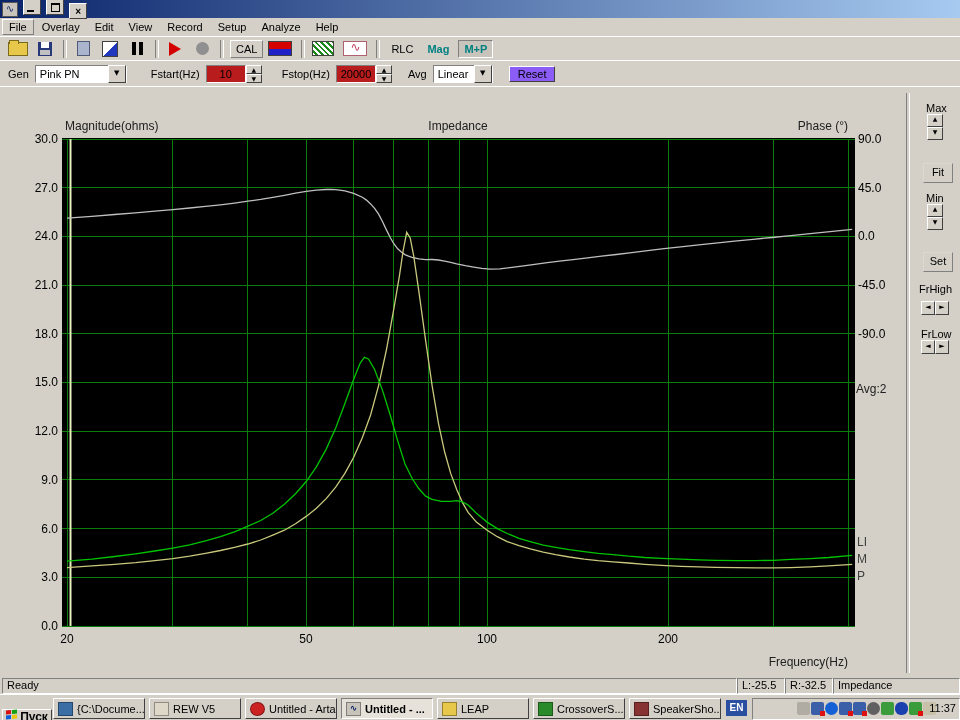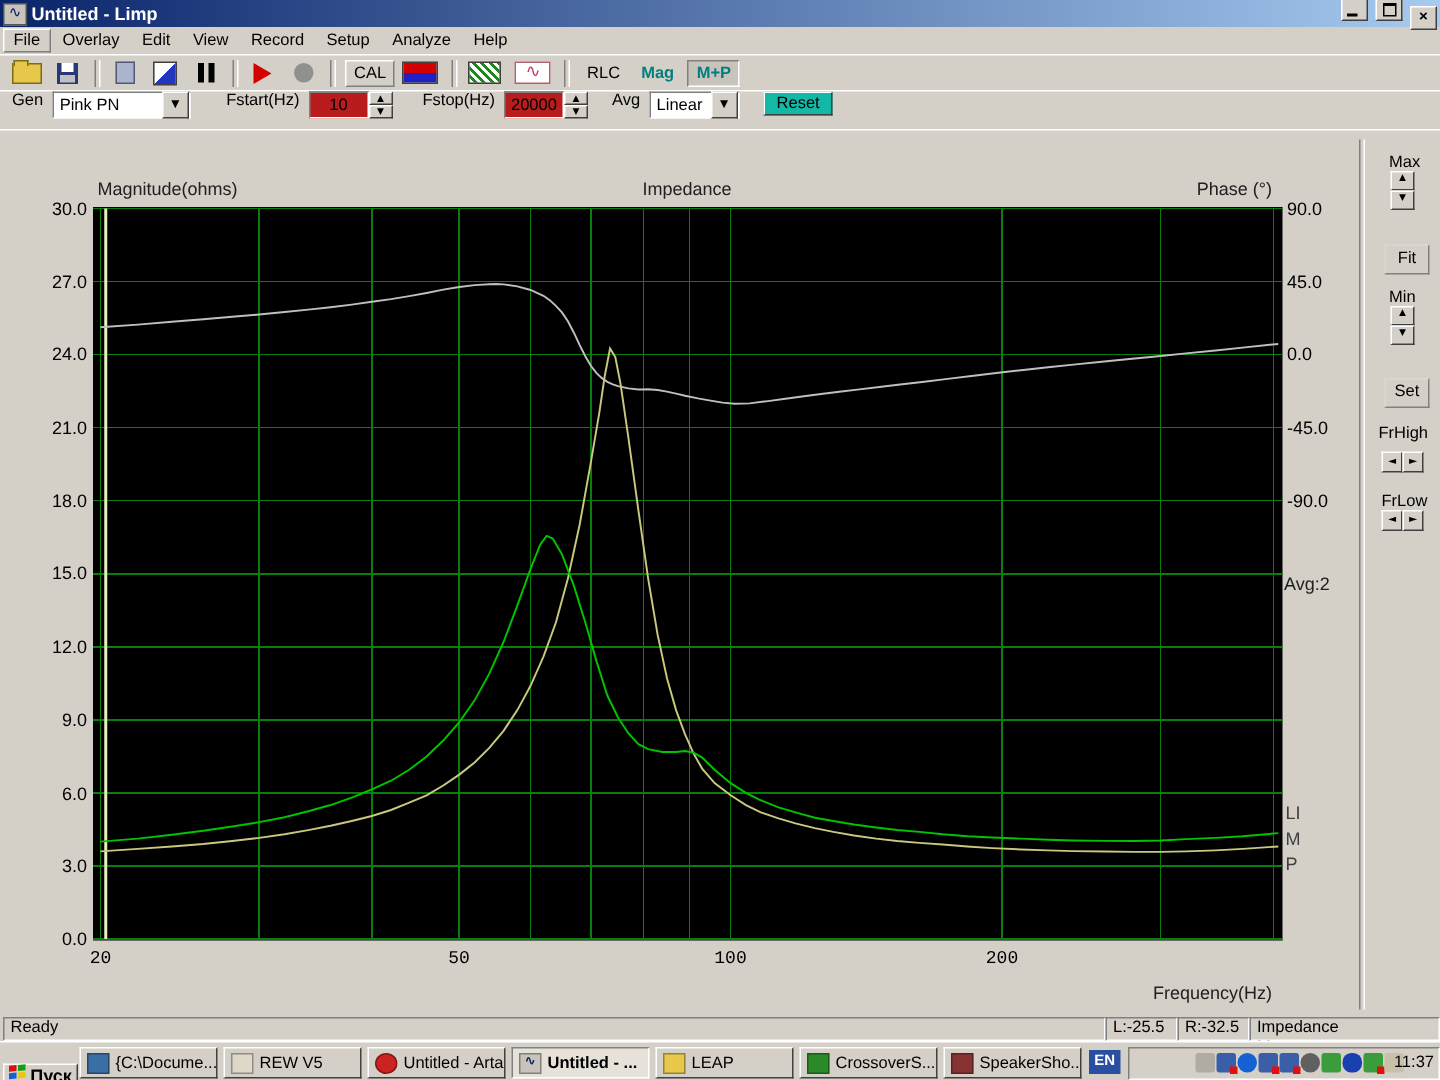--- a/index.html
+++ b/index.html
@@ -36,39 +36,39 @@
   .ico-play{width:0;height:0;border-left:12px solid #d40000;border-top:7px solid transparent;border-bottom:7px solid transparent;}
   .ico-rec{width:13px;height:13px;border-radius:50%;background:#909090;}
   .ico-redblue{width:22px;height:13px;background:linear-gradient(#d40000 50%,#2020c8 50%);border:1px solid #404040;}
   .ico-hatch{width:20px;height:13px;background:repeating-linear-gradient(45deg,#fff 0 2px,#1a8a1a 2px 4px);border:1px solid #404040;}
   .ico-sine{width:22px;height:13px;background:#fff;border:1px solid #b06070;color:#c04060;font-size:12px;line-height:11px;text-align:center;font-family:"DejaVu Sans",sans-serif;}
   .txtbtn{padding:2px 5px;margin-right:4px;font-weight:bold;}
   .teal{color:#008080;}
   .cal-btn{border:1px solid;border-color:#fff #808080 #808080 #fff;font-weight:normal;}
   .mp-btn{border:1px solid;border-color:#808080 #fff #fff #808080;background:#c8c4bc;}
   
-  .toolbar2{position:absolute;left:0;top:60px;width:960px;height:26px;border-top:1px solid #fff;display:flex;align-items:flex-start;padding-left:8px;box-sizing:border-box;}
+  .toolbar2{position:absolute;left:0;top:60px;width:960px;height:26px;border-top:1px solid #fff;display:flex;align-items:center;padding-left:8px;box-sizing:border-box;}
   .lbl{margin-right:6px;}
   .combo{height:18px;background:#fff;border:1px solid;border-color:#808080 #fff #fff #808080;display:inline-flex;align-items:center;position:relative;box-sizing:border-box;}
   .combo .cv{padding:0 4px;flex:1;}
   .combo .drop{width:16px;height:16px;border:1px solid;border-color:#fff #404040 #404040 #fff;background:#d4d0c8;font-size:7px;text-align:center;line-height:14px;font-family:"DejaVu Sans",sans-serif;}
   .edit{height:18px;border:1px solid;border-color:#808080 #fff #fff #808080;background:#b91c1c;font-family:"Liberation Sans",sans-serif;font-size:11px;text-align:center;box-sizing:border-box;padding:0 2px;}
   .spin{display:inline-flex;flex-direction:column;width:16px;height:18px;}
   .spin i,.hspin i{font-style:normal;font-size:6px;font-family:"DejaVu Sans",sans-serif;text-align:center;border:1px solid;border-color:#fff #404040 #404040 #fff;background:#d4d0c8;flex:1;line-height:7px;box-sizing:border-box;}
   .hspin{display:inline-flex;width:28px;height:14px;}
   .hspin i{line-height:11px;font-size:7px;}
-  .push{padding:1px 8px;border:1px solid;border-color:#fff #404040 #404040 #fff;background:#14b8a6;}
+  .push{padding:1px 8px;border:1px solid;border-color:#fff #404040 #404040 #fff;background:#8b5cf6;}
   
   .main{position:absolute;left:0;top:86px;width:960px;height:591px;border-top:1px solid #fff;background:#d4d0c8;}
   .chart-label{font-size:12px;color:#202020;}
   #plot-svg{position:absolute;left:62px;top:137px;background:#000;}
   .mag-tick,.phase-tick{position:absolute;font-size:12px;}
   .mag-tick{right:902px;}
   .phase-tick{left:858px;}
-  .freq-tick{position:absolute;top:631px;font-size:12px;transform:translateX(-50%);font-family:Liberation Mono, monospace;}
+  .freq-tick{position:absolute;top:631px;font-size:12px;transform:translateX(-50%);}
   .limp-mark{position:absolute;left:857px;top:533px;width:13px;line-height:17px;font-size:12px;color:#404040;word-break:break-all;}
   .sep-v{position:absolute;left:906px;top:92px;width:2px;height:580px;border-left:1px solid #808080;border-right:1px solid #fff;}
   .sc-label{position:absolute;font-size:11px;}
   .fitset{position:absolute;width:28px;height:18px;text-align:center;line-height:16px;}
   
   .statusbar{position:absolute;left:0;top:677px;width:960px;height:17px;background:#d4d0c8;}
   .sb-cell{position:absolute;top:1px;height:14px;line-height:13px;padding:0 4px;box-sizing:content-box;}
   
   .taskbar{position:absolute;left:0;top:694px;width:960px;height:26px;background:#d4d0c8;border-top:1px solid #fff;}
   .start-btn{position:absolute;left:2px;top:14px;width:48px;height:21px;display:flex;justify-content:center;font-weight:bold;font-size:12px;}
@@ -92,21 +92,20 @@
   .ti-sq{border-radius:2px;}
   .redx:after{content:"";position:absolute;right:-1px;bottom:-1px;width:5px;height:5px;background:#e01010;}
 </style>
 </head>
 <body>
 
 <div class="win">
 
   <div class="titlebar">
     <span class="app-ico">∿</span>
-    <span class="title-text">Untitled - Limp</span>
     <span>
       <span class="tbb raised">
           <i class="min-glyph"></i>
         </span>
       <span class="tbb raised">
           <i class="rest-glyph"></i>
         </span>
       <span class="tbb raised">×</span>
     </span>
   </div>

